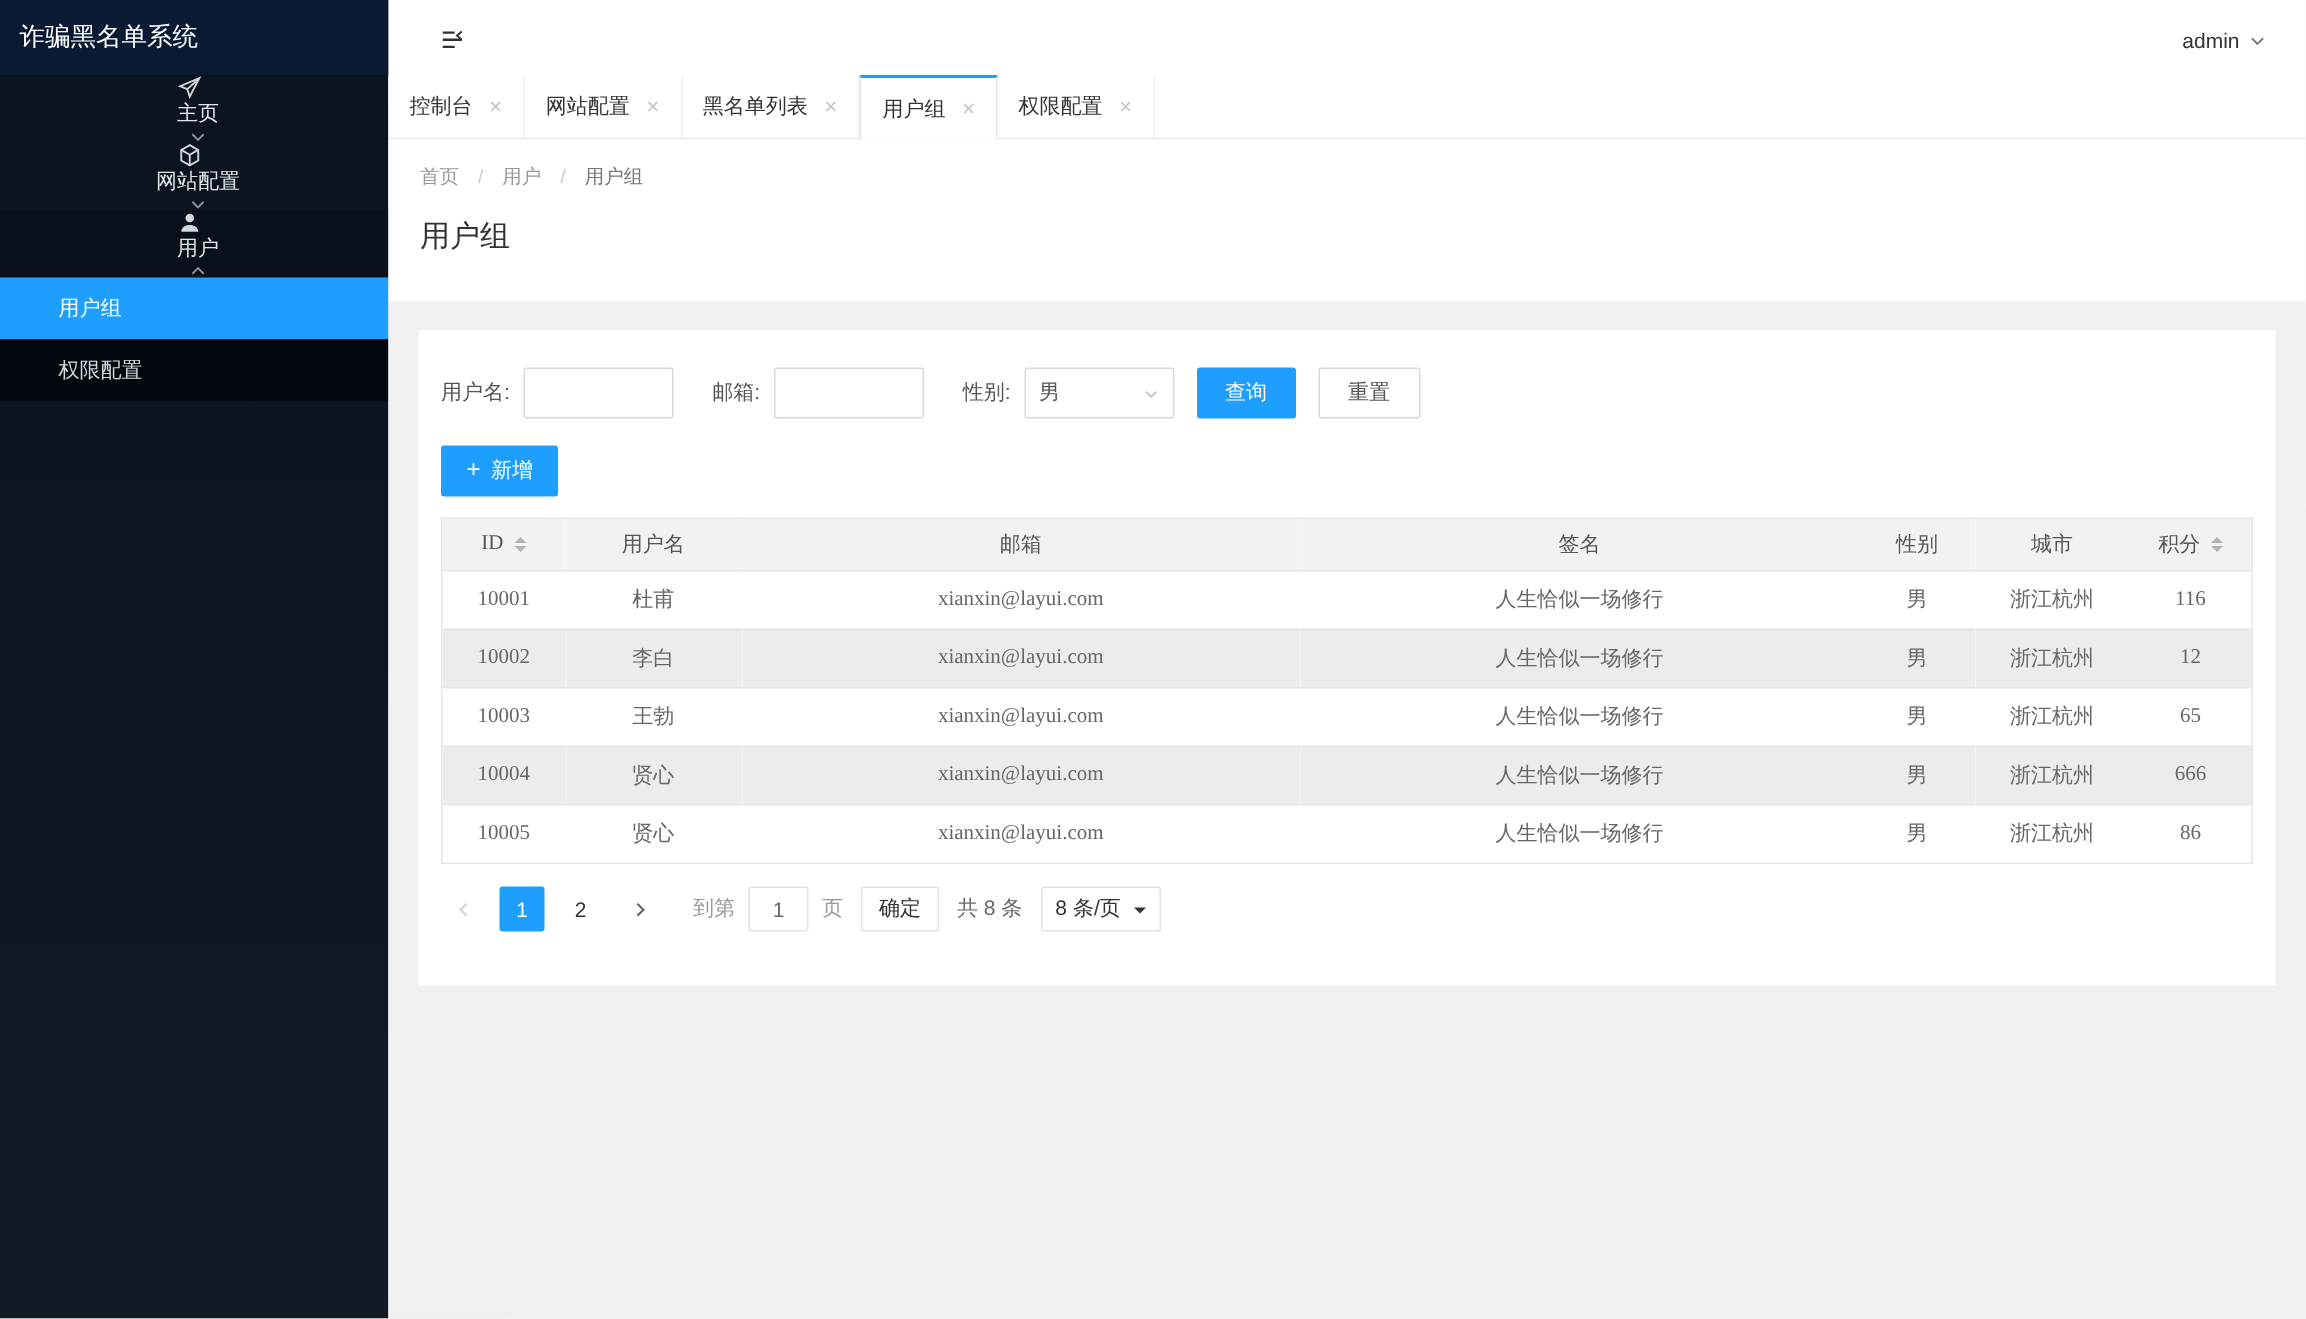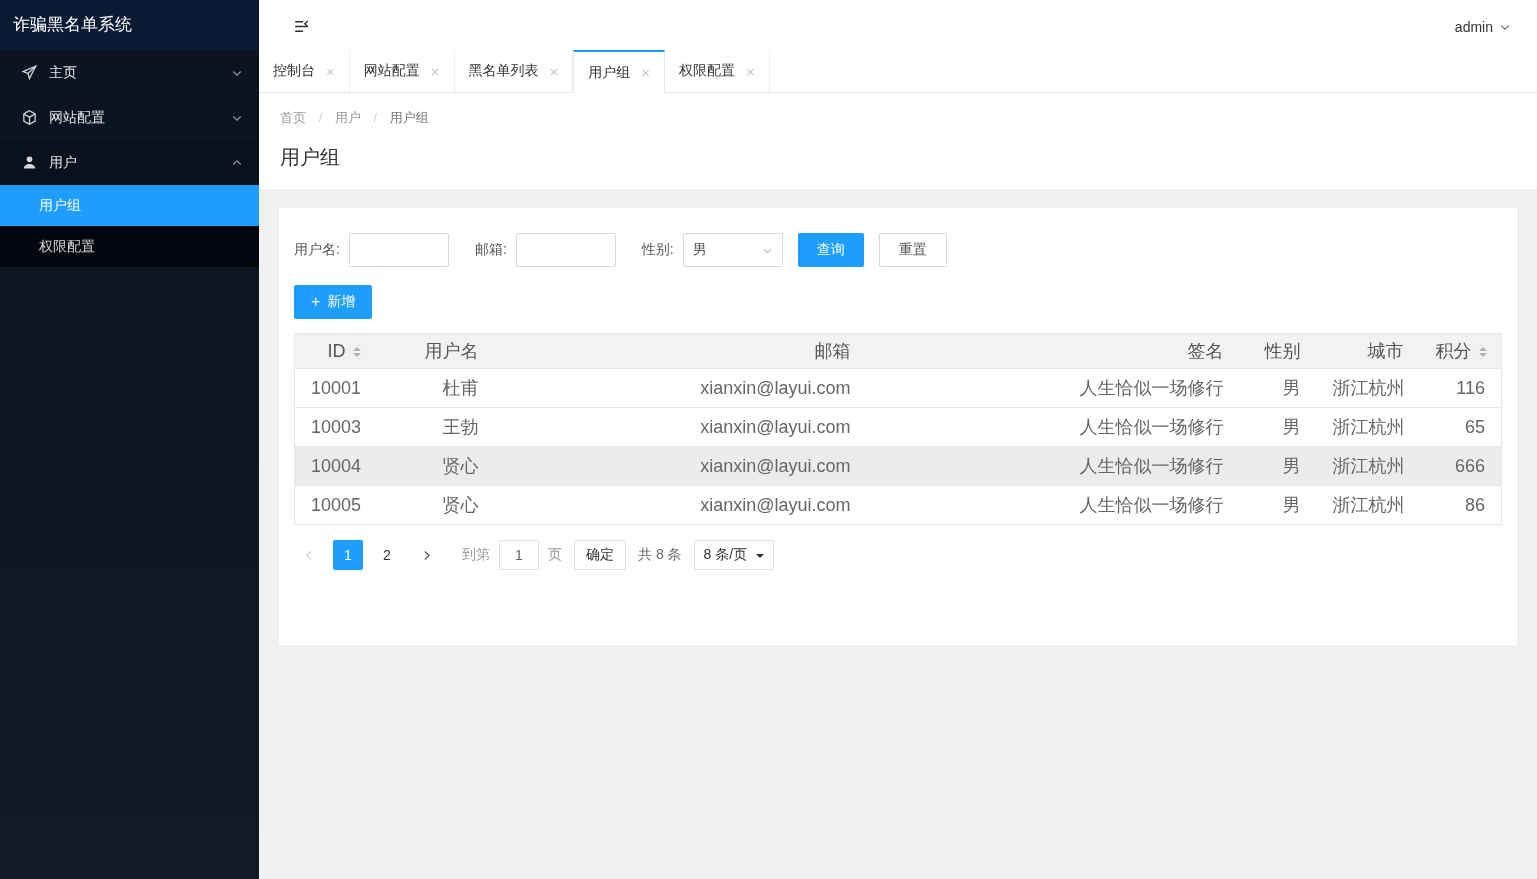--- a/index.html
+++ b/index.html
@@ -15,21 +15,21 @@
     width:259px; flex-shrink:0; display:flex; flex-direction:column;
     background:linear-gradient(180deg,#0b1320 0%,#0e1622 55%,#131a26 100%);
   }
   .logo {
     height:50px; line-height:50px; padding-left:13px;
     font-size:17px; font-weight:normal; color:#fff; background:#0a1a33;
     white-space:nowrap;
   }
   .menu-item {
     height:45px; display:flex; align-items:center;
-    padding:0 16px 0 21px; color:#e2e5e9; cursor:pointer; font-size:14px;
+    padding:0 16px 0 21px; color:#e2e5e9; cursor:pointer; font-size:14px;flex-direction:column;
   }
   .menu-item.expanded { background:#0a111d; }
   .mi-icon { width:17px; height:17px; margin-right:11px; color:#d3d7dc; display:inline-flex; }
   .mi-icon svg { width:100%; height:100%; }
   .mi-label { flex:1; }
   .mi-arrow { color:#8d949e; display:inline-flex; }
   .submenu-item {
     height:41px; line-height:41px; padding-left:39px;
     font-size:14px; color:#d6dade; background:#070d16; cursor:pointer;
   }
@@ -54,21 +54,21 @@
   .tab {
     display:flex; align-items:center; padding:0 14px;
     border-right:1px solid #f0f0f0; color:#333; cursor:pointer; position:relative;
   }
   .tab .tab-close { margin-left:11px; color:#c2c6cc; font-size:15px; line-height:1; }
   .tab.active {
     border-top:2px solid #1e9fff; border-left:1px solid #e6e6e6;
     border-right:1px solid #e6e6e6; background:#fff; margin-bottom:-1px;
   }
 
-  .page-head { background:#fff; padding:16px 21px 0 21px; flex-shrink:0; }
+  .page-head { background:#fff; padding:16px 21px 12px 21px; flex-shrink:0; }
   .breadcrumb { font-size:13px; color:#999; }
   .breadcrumb .crumb { color:#999; }
   .breadcrumb .crumb.last { color:#777; }
   .breadcrumb .sep { margin:0 9px; color:#ccc; }
   .page-title { font-size:20px; font-weight:500; color:#333; padding:17px 0 18px 0; }
 
   .content { flex:1; background:#f0f0f0; padding:19px 20px; overflow:auto; }
   .card { background:#fff; padding:15px; min-height:437px; }
 
   
@@ -90,22 +90,22 @@
   .btn-default { background:#fff; color:#555; border:1px solid #d9d9d9; padding:0 19px; margin-left:15px; }
   .filter-row .btn-primary { margin-left:-11px; }
 
   .toolbar-row { margin:18px 0 14px 0; }
   .btn-add { display:inline-flex; align-items:center; gap:7px; padding:0 17px; }
   .btn-add .plus { font-size:16px; line-height:1; }
 
   
   table { width:100%; border-collapse:collapse; border:1px solid #e6e6e6; table-layout:fixed; }
   th,td {
-    text-align:right; padding:0 16px; font-size:18px; color:#666;
-    border-bottom:1px solid #e6e6e6; overflow:hidden; white-space:nowrap;
+    text-align:center; padding:0 16px; font-size:14px; color:#666;
+    border-bottom:1px solid #e6e6e6; overflow:hidden; white-space:nowrap;font-family:Liberation Serif, serif;
   }
   th { background:#f2f2f2; height:35px; font-weight:normal; color:#555; }
   td { height:39px; }
   tr.stripe td { background:#ececec; }
   .sort { display:inline-flex; flex-direction:column; margin-left:7px; vertical-align:middle; cursor:pointer; }
   .sort i { display:block; width:0; height:0; border:4px solid transparent; }
   .sort .up { border-bottom-color:#b2b2b2; margin-bottom:2px; }
   .sort .down { border-top-color:#b2b2b2; }
 
   
@@ -319,20 +319,29 @@
           <tbody>
               <tr>
                 <td>10001</td>
                 <td>杜甫</td>
                 <td>xianxin@layui.com</td>
                 <td>人生恰似一场修行</td>
                 <td>男</td>
                 <td>浙江杭州</td>
                 <td>116</td>
               </tr>
+              <tr class="stripe">
+                <td>10002</td>
+                <td>李白</td>
+                <td>xianxin@layui.com</td>
+                <td>人生恰似一场修行</td>
+                <td>男</td>
+                <td>浙江杭州</td>
+                <td>12</td>
+              </tr>
               <tr>
                 <td>10003</td>
                 <td>王勃</td>
                 <td>xianxin@layui.com</td>
                 <td>人生恰似一场修行</td>
                 <td>男</td>
                 <td>浙江杭州</td>
                 <td>65</td>
               </tr>
               <tr class="stripe">

